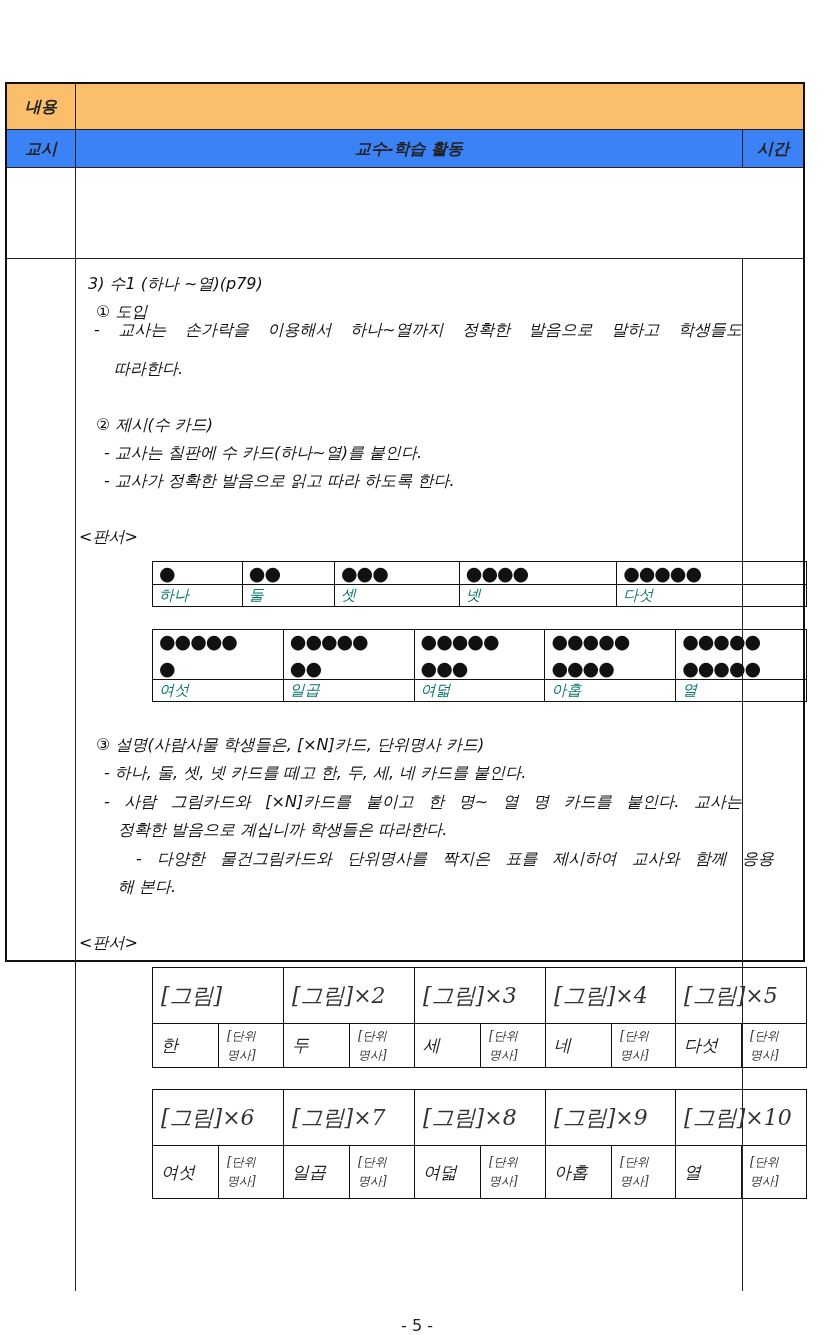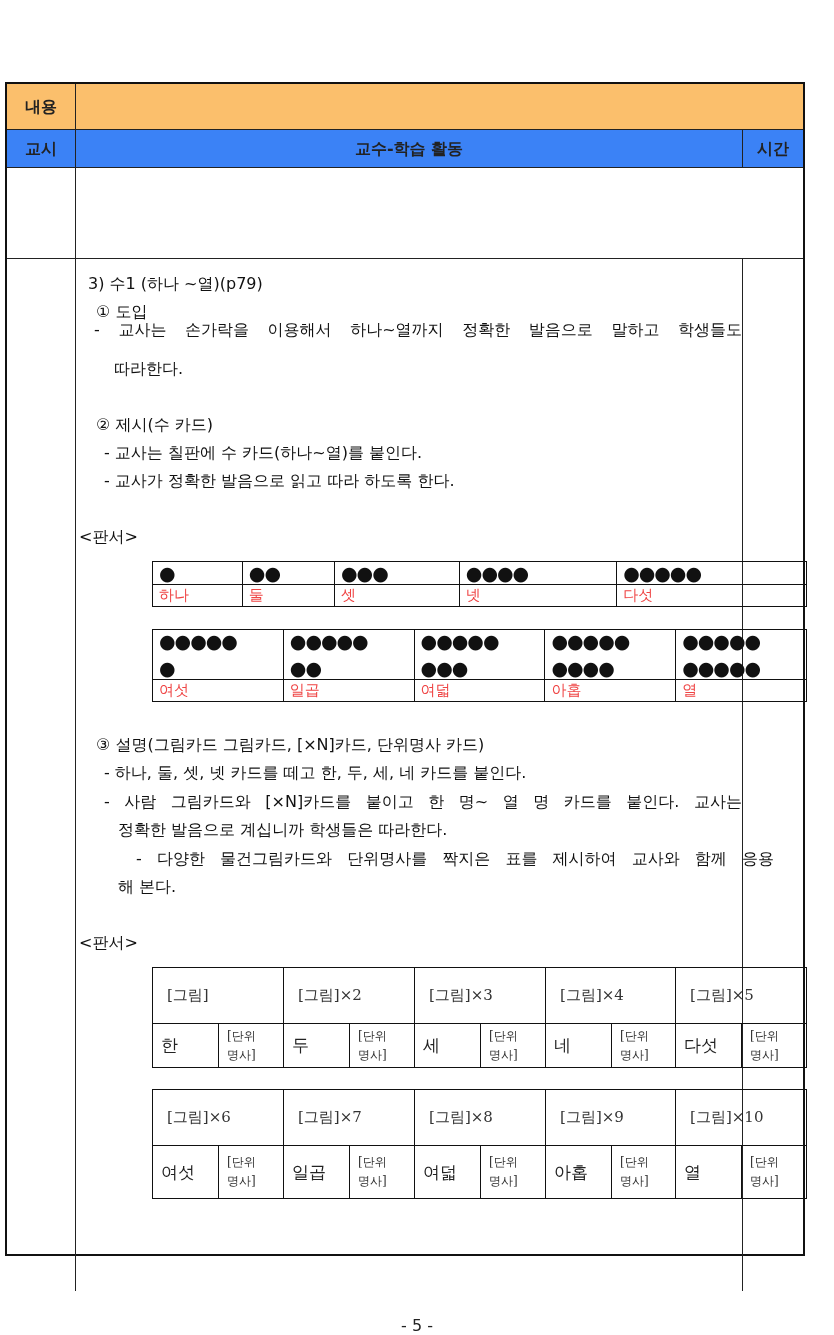--- a/index.html
+++ b/index.html
@@ -6,22 +6,23 @@
   html, body {
     width: 834px; height: 1335px; background: #ffffff;
     font-family: "DejaVu Sans", "Liberation Sans", sans-serif;
     color: #111;
     overflow: hidden;
   }
   .page { position: relative; width: 834px; height: 1335px; }
 
   
   .lesson {
-    position: absolute; left: 5px; top: 82px; width: 800px; height: 1174px;
+    position: absolute; left: 5px; top: 82px; width: 800px; height: 880px;
     border: 2px solid #111;
+    font-style: italic;
   }
   .row { position: absolute; left: 0; width: 796px; }
   .cell { position: absolute; top: 0; bottom: 0; }
 
   .row-title { top: 0; height: 46px; background: #fbbf6c; border-bottom: 1px solid #222; }
   .row-title .c1 { left: 0; width: 69px; border-right: 1px solid #222; }
   .row-title .c2 { left: 69px; right: 0; }
   .row-head { top: 46px; height: 38px; background: #3b82f6; border-bottom: 1px solid #222; }
   .row-head .c1 { left: 0; width: 69px; border-right: 1px solid #222; }
   .row-head .c2 { left: 69px; width: 667px; border-right: 1px solid #222; }
@@ -42,23 +43,23 @@
   .justify-line { text-align: justify; text-align-last: justify; white-space: normal; }
 
   
   .board {
     position: absolute; left: 76px; width: 655px;
     border: 1.5px solid #111; border-collapse: collapse;
     font-family: "DejaVu Serif", "Liberation Serif", serif;
   }
   .board td { border: 1px solid #111; padding: 0 6px; vertical-align: middle; }
   .dots { font-size: 19px; letter-spacing: -1px; line-height: 22px; font-family: "DejaVu Sans", sans-serif; }
-  .numlabel { font-size: 15px; height: 22px; color: #ef4444; }
-
-  .unit-top td { height: 56px; font-size: 15px; color: #333; padding-left: 14px; }
+  .numlabel { font-size: 15px; height: 22px; color: #0f766e; }
+
+  .unit-top td { height: 56px; font-size: 22px; color: #333; padding-left: 8px; }
   .unit-bot td { height: 44px; }
   .u-num { font-size: 17px; color: #222; padding-left: 8px !important; }
   .u-unit { font-size: 12px; line-height: 19px; color: #333; padding-left: 8px !important; }
 
   .page-num {
     position: absolute; left: 0; right: 0; top: 1316px;
     text-align: center; font-size: 16px; color: #222;
   }
 </style>
 </head>
@@ -152,21 +153,21 @@
           <tr>
             <td class="numlabel">여섯</td>
             <td class="numlabel">일곱</td>
             <td class="numlabel">여덟</td>
             <td class="numlabel">아홉</td>
             <td class="numlabel">열</td>
           </tr>
         </tbody>
           </table>
 
-        <span class="txt" style="left:20px; top:476px;">③ 설명(그림카드 그림카드, [×N]카드, 단위명사 카드)</span>
+        <span class="txt" style="left:20px; top:476px;">③ 설명(사람사물 학생들은, [×N]카드, 단위명사 카드)</span>
         <span class="txt" style="left:28px; top:504px;">- 하나, 둘, 셋, 넷 카드를 떼고 한, 두, 세, 네 카드를 붙인다.</span>
         <span class="txt justify-line" style="left:28px; top:533px; width:638px;">- 사람 그림카드와 [×N]카드를 붙이고 한 명~ 열 명 카드를 붙인다. 교사는</span>
         <span class="txt" style="left:42px; top:561px;">정확한 발음으로 계십니까 학생들은 따라한다.</span>
         <span class="txt justify-line" style="left:28px; top:590px; width:638px;margin-left:32px;">- 다양한 물건그림카드와 단위명사를 짝지은 표를 제시하여 교사와 함께 응용</span>
         <span class="txt" style="left:42px; top:618px;">해 본다.</span>
 
         <span class="txt" style="left:3px; top:674px;">&lt;판서&gt;</span>
 
         <table class="board" style="top:708px; table-layout:fixed;">
           <colgroup>

